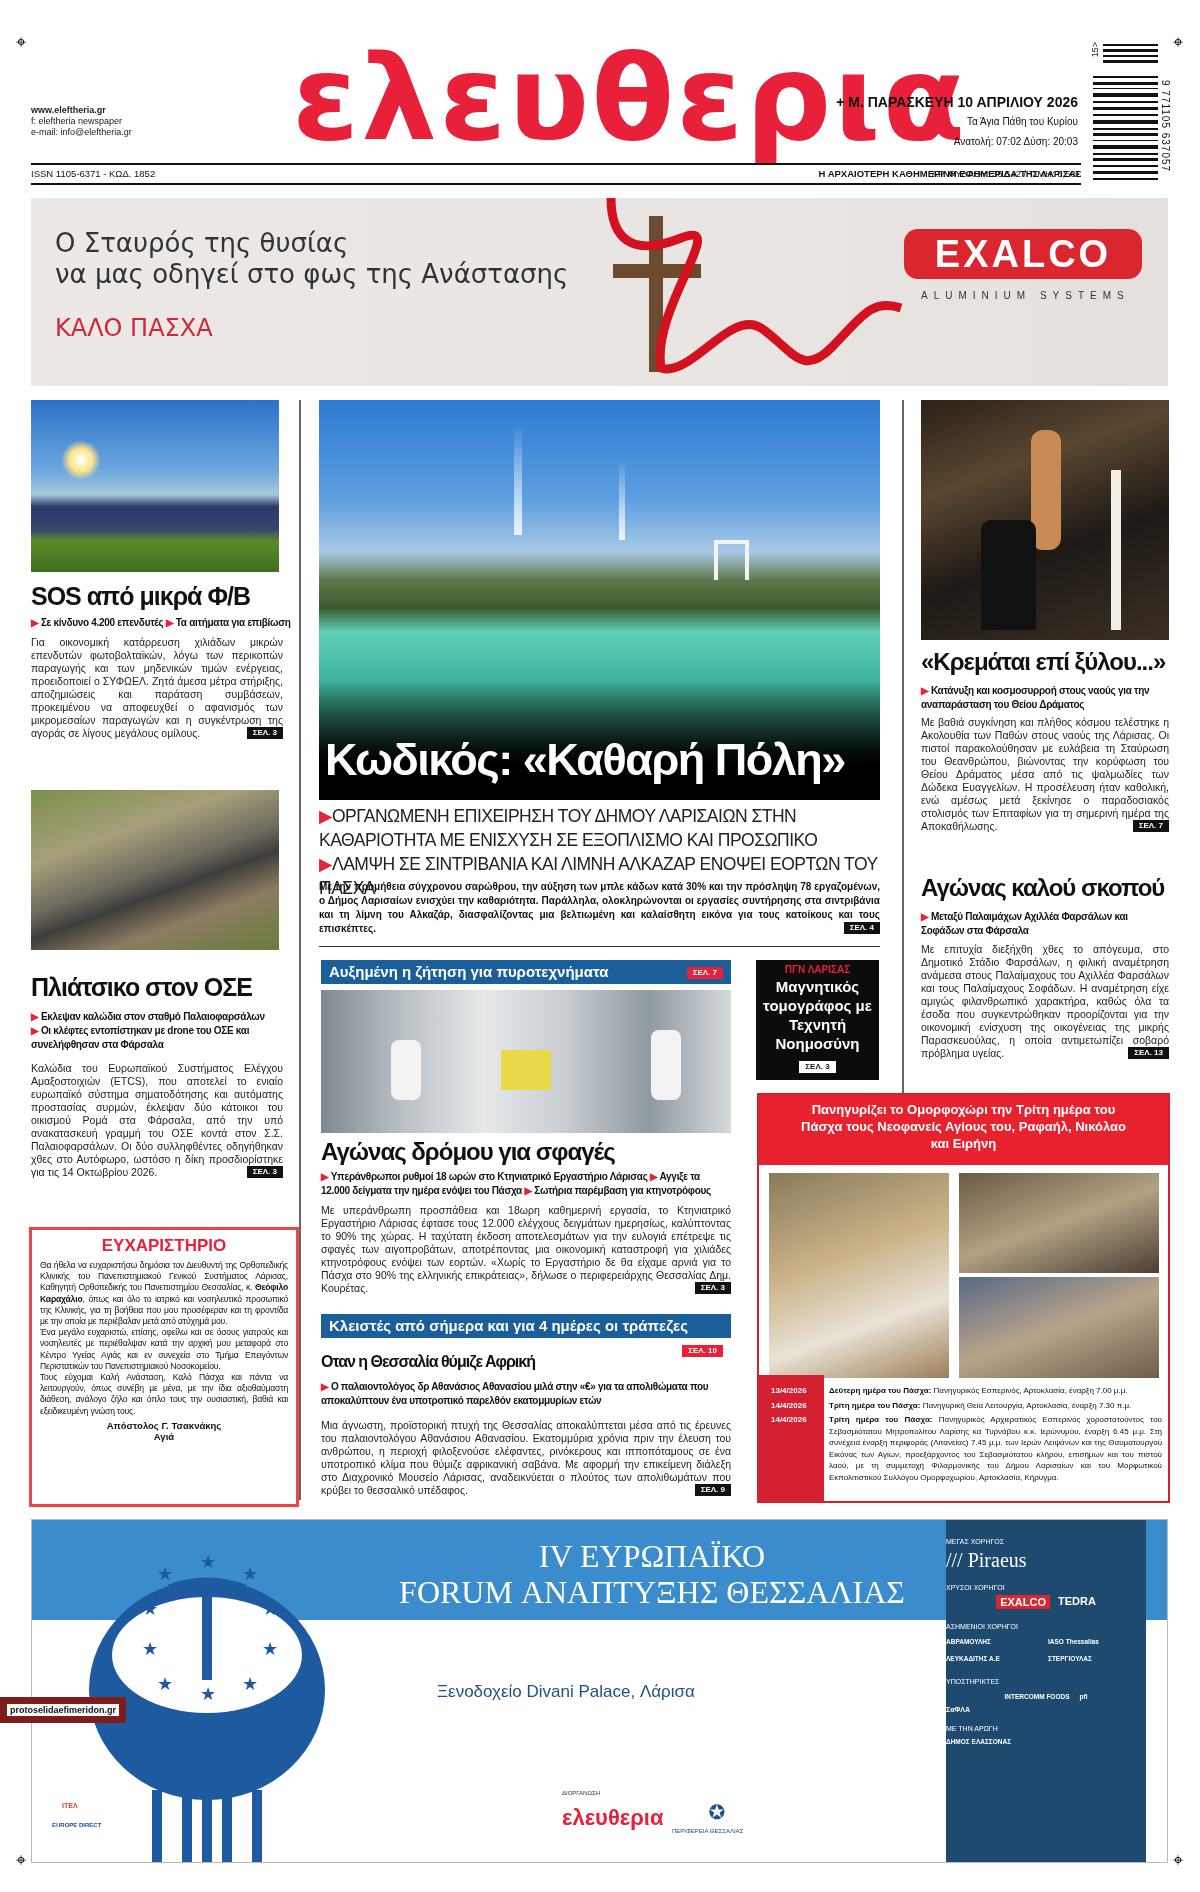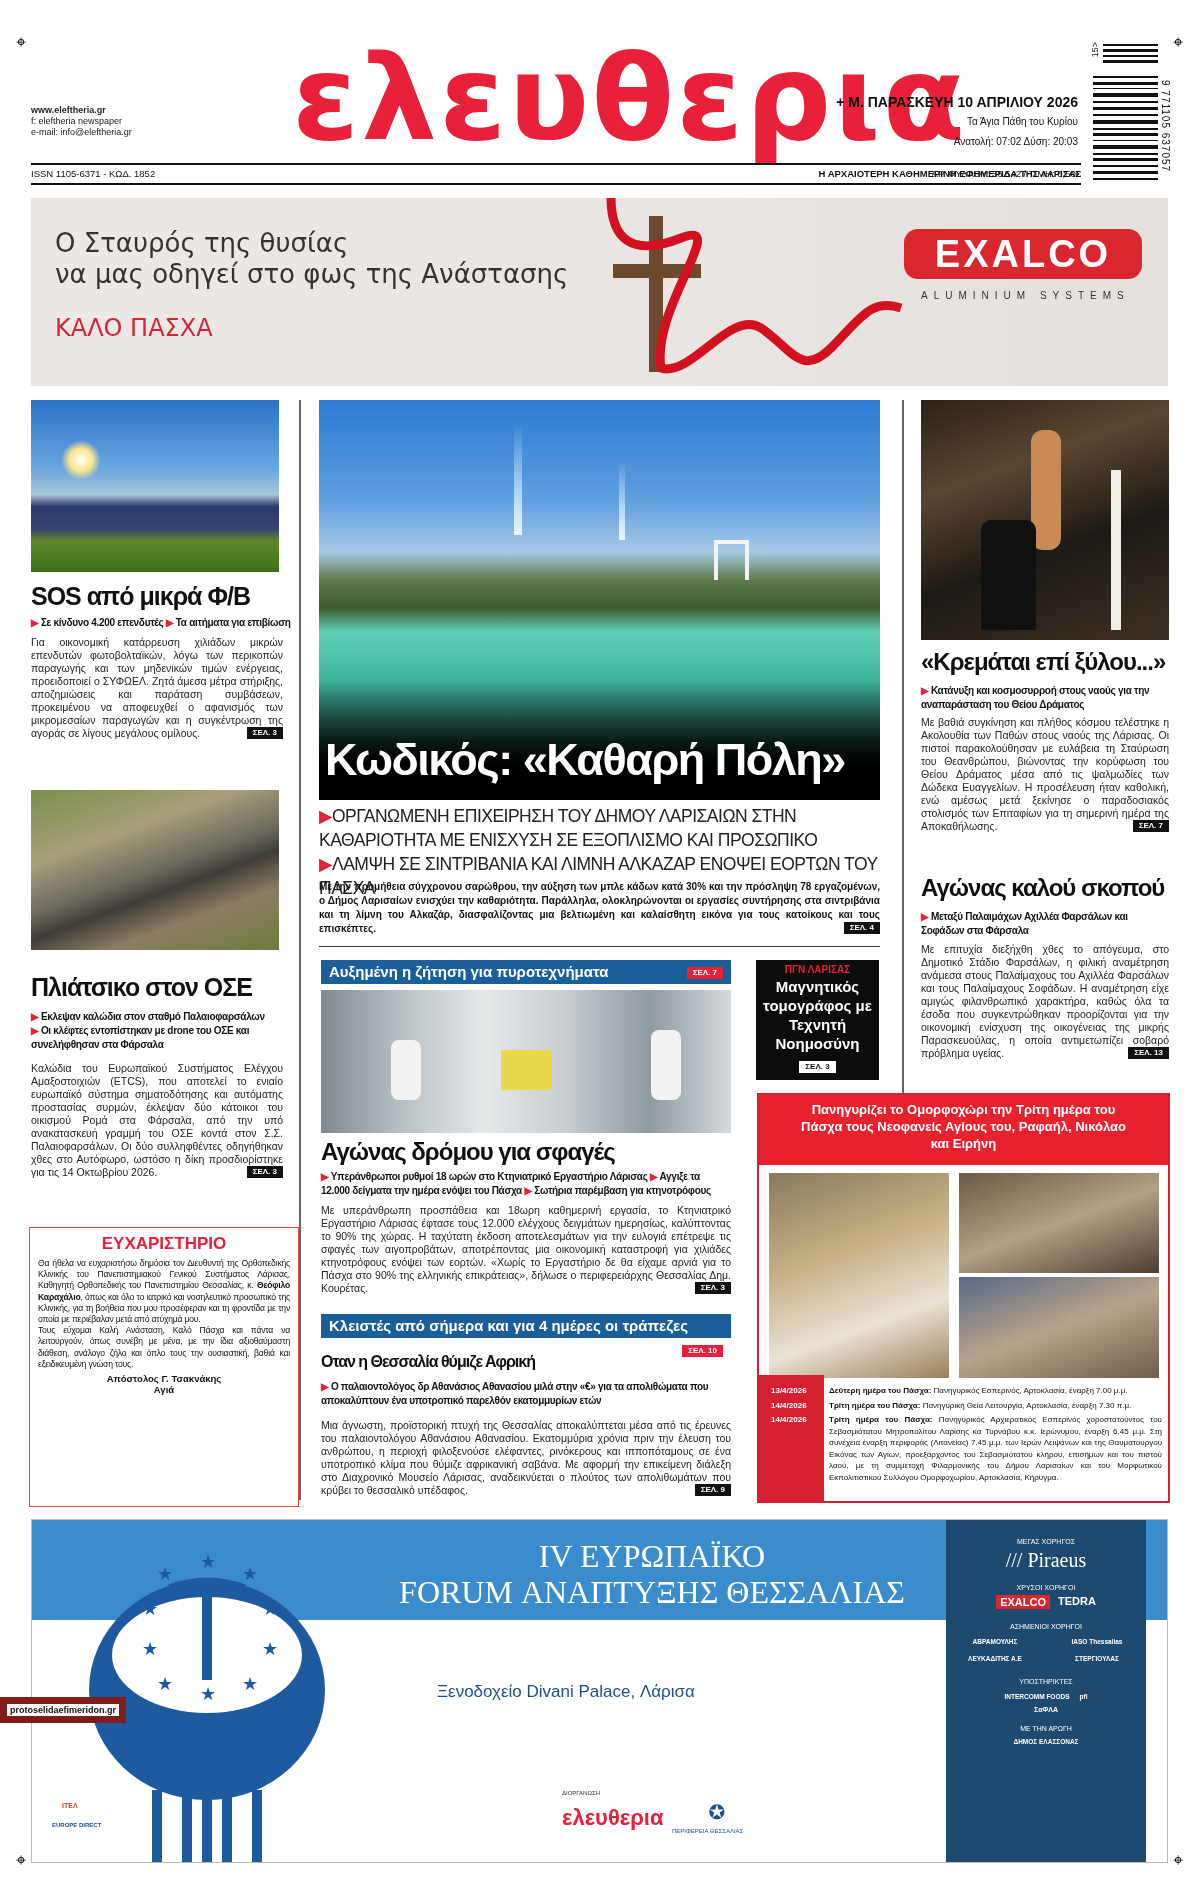--- a/index.html
+++ b/index.html
@@ -29,21 +29,21 @@
 .head-cond{font-family:"Liberation Sans",sans-serif;font-weight:bold;letter-spacing:-1px;transform-origin:left;}
 .tri{color:#e8203a}
 .subhead{font-size:10px;font-weight:bold;line-height:14px;letter-spacing:-0.3px}
 .body{font-size:10.5px;line-height:13px;text-align:justify;color:#222}
 .vline{position:absolute;width:2px;background:#666}
 .bluebar{position:absolute;background:#1a5f9a;color:#fff;font-weight:bold;padding:0 8px}
 .forum{left:31px;top:1519px;width:1137px;height:344px;background:#fff;overflow:hidden;border:1px solid #bbb}
 .forum .topband{position:absolute;left:0;top:0;width:1137px;height:100px;background:#3a8ccc}
 .forum .title{position:absolute;left:310px;top:18px;width:620px;text-align:center;color:#fff;font-family:"Liberation Serif",serif;font-size:32px;line-height:36px}
 .forum .days{position:absolute;left:405px;top:148px;color:#1d4f8a}
-.forum .sponsor{position:absolute;left:914px;top:0;width:200px;height:344px;background:#1d4a6e;color:#fff;text-align:center;font-size:7px}
+.forum .sponsor{position:absolute;left:914px;top:0;width:200px;height:344px;background:#1d4a6e;color:#fff;font-size:7px}
 </style>
 </head>
 <body>
 
 <div class="abs reg" style="left:11px;top:32px">⌖</div>
 <div class="abs reg" style="left:1168px;top:32px">⌖</div>
 <div class="abs reg" style="left:11px;top:1850px">⌖</div>
 <div class="abs reg" style="left:1168px;top:1850px">⌖</div>
 
 <div class="abs masthead-left">
@@ -130,24 +130,25 @@
 <div class="abs head-cond" style="left:31px;top:973px;font-size:25px;line-height:28px">Πλιάτσικο στον ΟΣΕ</div>
 <div class="abs subhead" style="left:31px;top:1010px;width:260px">
   <div><span class="tri">▶</span> <span>Εκλεψαν καλώδια στον σταθμό Παλαιοφαρσάλων</span></div>
   <div><span class="tri">▶</span> <span>Οι κλέφτες εντοπίστηκαν με drone του ΟΣΕ και συνελήφθησαν στα Φάρσαλα</span></div>
 </div>
 <div class="abs body" style="left:31px;top:1062px;width:252px">
   <span>Καλώδια του Ευρωπαϊκού Συστήματος Ελέγχου Αμαξοστοιχιών (ETCS), που αποτελεί το ενιαίο ευρωπαϊκό σύστημα σηματοδότησης και αυτόματης προστασίας συρμών, έκλεψαν δύο κάτοικοι του οικισμού Ρομά στα Φάρσαλα, από την υπό ανακατασκευή γραμμή του ΟΣΕ κοντά στον Σ.Σ. Παλαιοφαρσάλων. Οι δύο συλληφθέντες οδηγήθηκαν χθες στο Αυτόφωρο, ωστόσο η δίκη προσδιορίστηκε για τις 14 Οκτωβρίου 2026.</span>
   <span class="sel">ΣΕΛ. 3</span>
 </div>
 
-<div class="abs" style="left:29px;top:1227px;width:270px;height:280px;border:1px solid #ef4444;padding:6px 8px">
+<div class="abs" style="left:29px;top:1227px;width:270px;height:280px;border:3px solid #ef4444;padding:6px 8px">
   <div style="text-align:center;color:#e8203a;font-weight:bold;font-size:17px;margin-bottom:4px">ΕΥΧΑΡΙΣΤΗΡΙΟ</div>
   <div style="font-size:8.6px;line-height:11.2px;text-align:justify;letter-spacing:-0.2px">
     <p><span>Θα ήθελα να ευχαριστήσω δημόσια τον Διευθυντή της Ορθοπεδικής Κλινικής του Πανεπιστημιακού Γενικού Συστήματος Λάρισας, Καθηγητή Ορθοπεδικής του Πανεπιστημίου Θεσσαλίας, κ. </span><b>Θεόφιλο Καραχάλιο</b><span>, όπως και όλο το ιατρικό και νοσηλευτικό προσωπικό της Κλινικής, για τη βοήθεια που μου προσέφεραν και τη φροντίδα με την οποία με περιέβαλαν μετά από ατύχημά μου.</span></p>
+    <p>Ένα μεγάλο ευχαριστώ, επίσης, οφείλω και σε όσους γιατρούς και νοσηλευτές με περιέθαλψαν κατά την αρχική μου μεταφορά στο Κέντρο Υγείας Αγιάς και εν συνεχεία στο Τμήμα Επειγόντων Περιστατικών του Πανεπιστημιακού Νοσοκομείου.</p>
     <p>Τους εύχομαι Καλή Ανάσταση, Καλό Πάσχα και πάντα να λειτουργούν, όπως συνέβη με μένα, με την ίδια αξιοθαύμαστη διάθεση, ανάλογο ζήλο και όπλο τους την ουσιαστική, βαθιά και εξειδικευμένη γνώση τους.</p>
   </div>
   <div style="text-align:center;font-weight:bold;font-size:9.5px;margin-top:3px">Απόστολος Γ. Τσακνάκης</div>
   <div style="text-align:center;font-weight:bold;font-size:9.5px">Αγιά</div>
 </div>
 
 <div class="img" style="left:319px;top:400px;width:561px;height:400px;background:linear-gradient(180deg,#2d7bd3 0%,#5e9fe0 25%,#a8c9e6 38%,#5f7a4a 45%,#3a5a2f 52%,#5ecfb6 58%,#3fb59d 70%,#2e7e6a 82%,#0b0b0b 100%)">
   <div style="position:absolute;left:195px;top:25px;width:8px;height:110px;background:linear-gradient(#fff0,#e7f5ff)"></div>
   <div style="position:absolute;left:300px;top:60px;width:6px;height:80px;background:linear-gradient(#fff0,#e7f5ff)"></div>
   <div style="position:absolute;left:395px;top:140px;width:35px;height:40px;border:4px solid #f3f3f3;border-bottom:none"></div>

